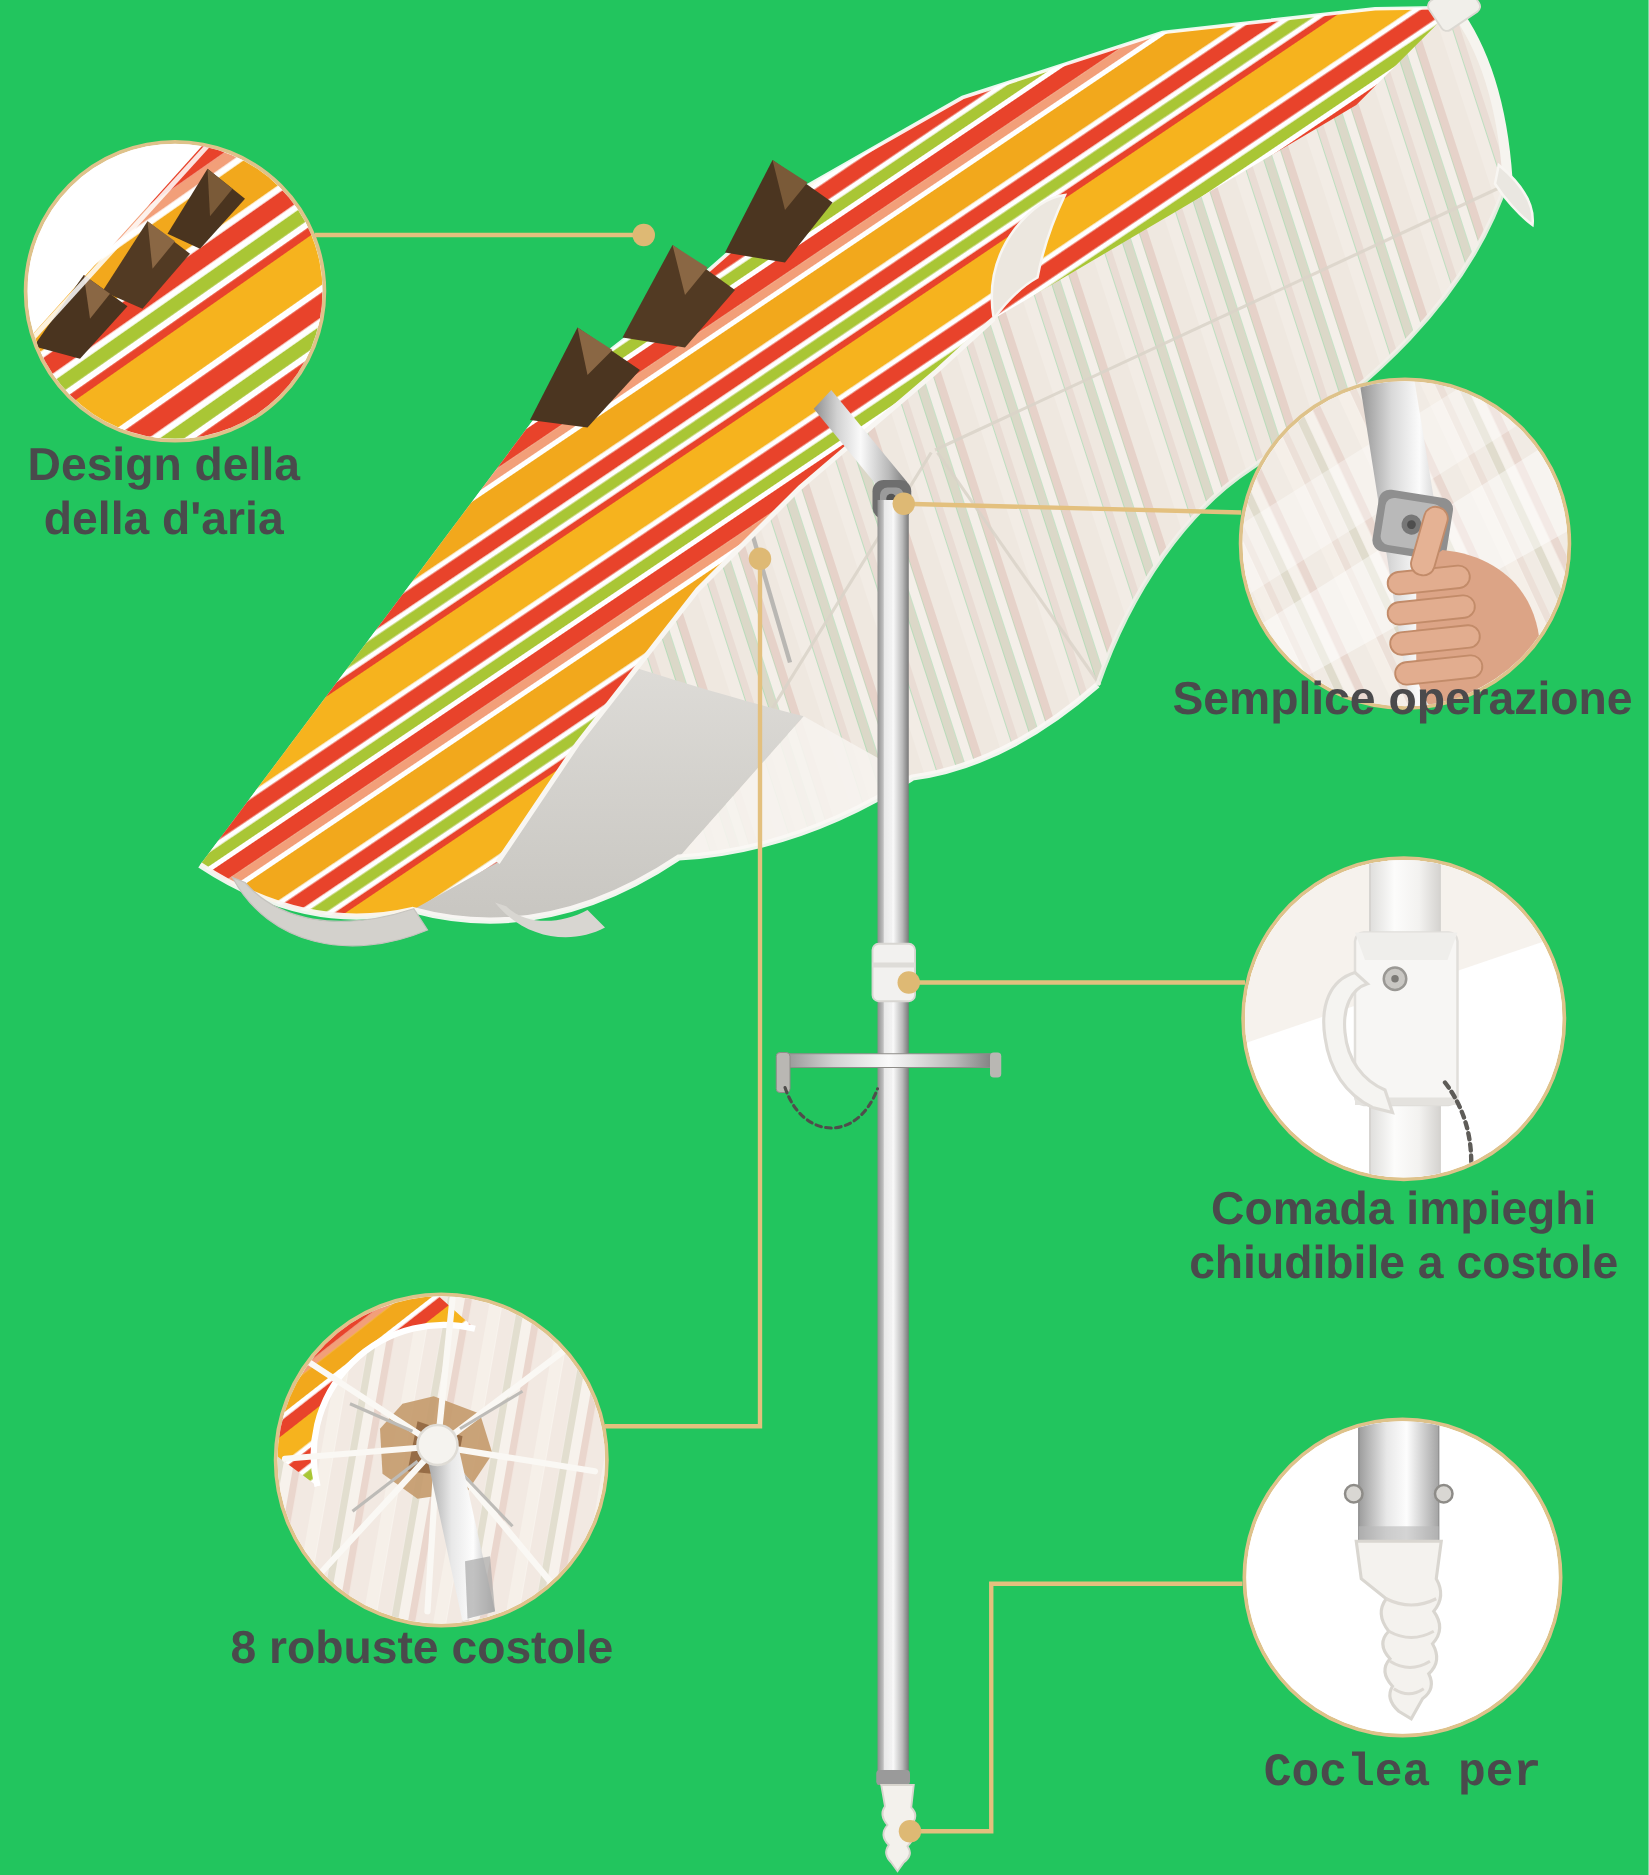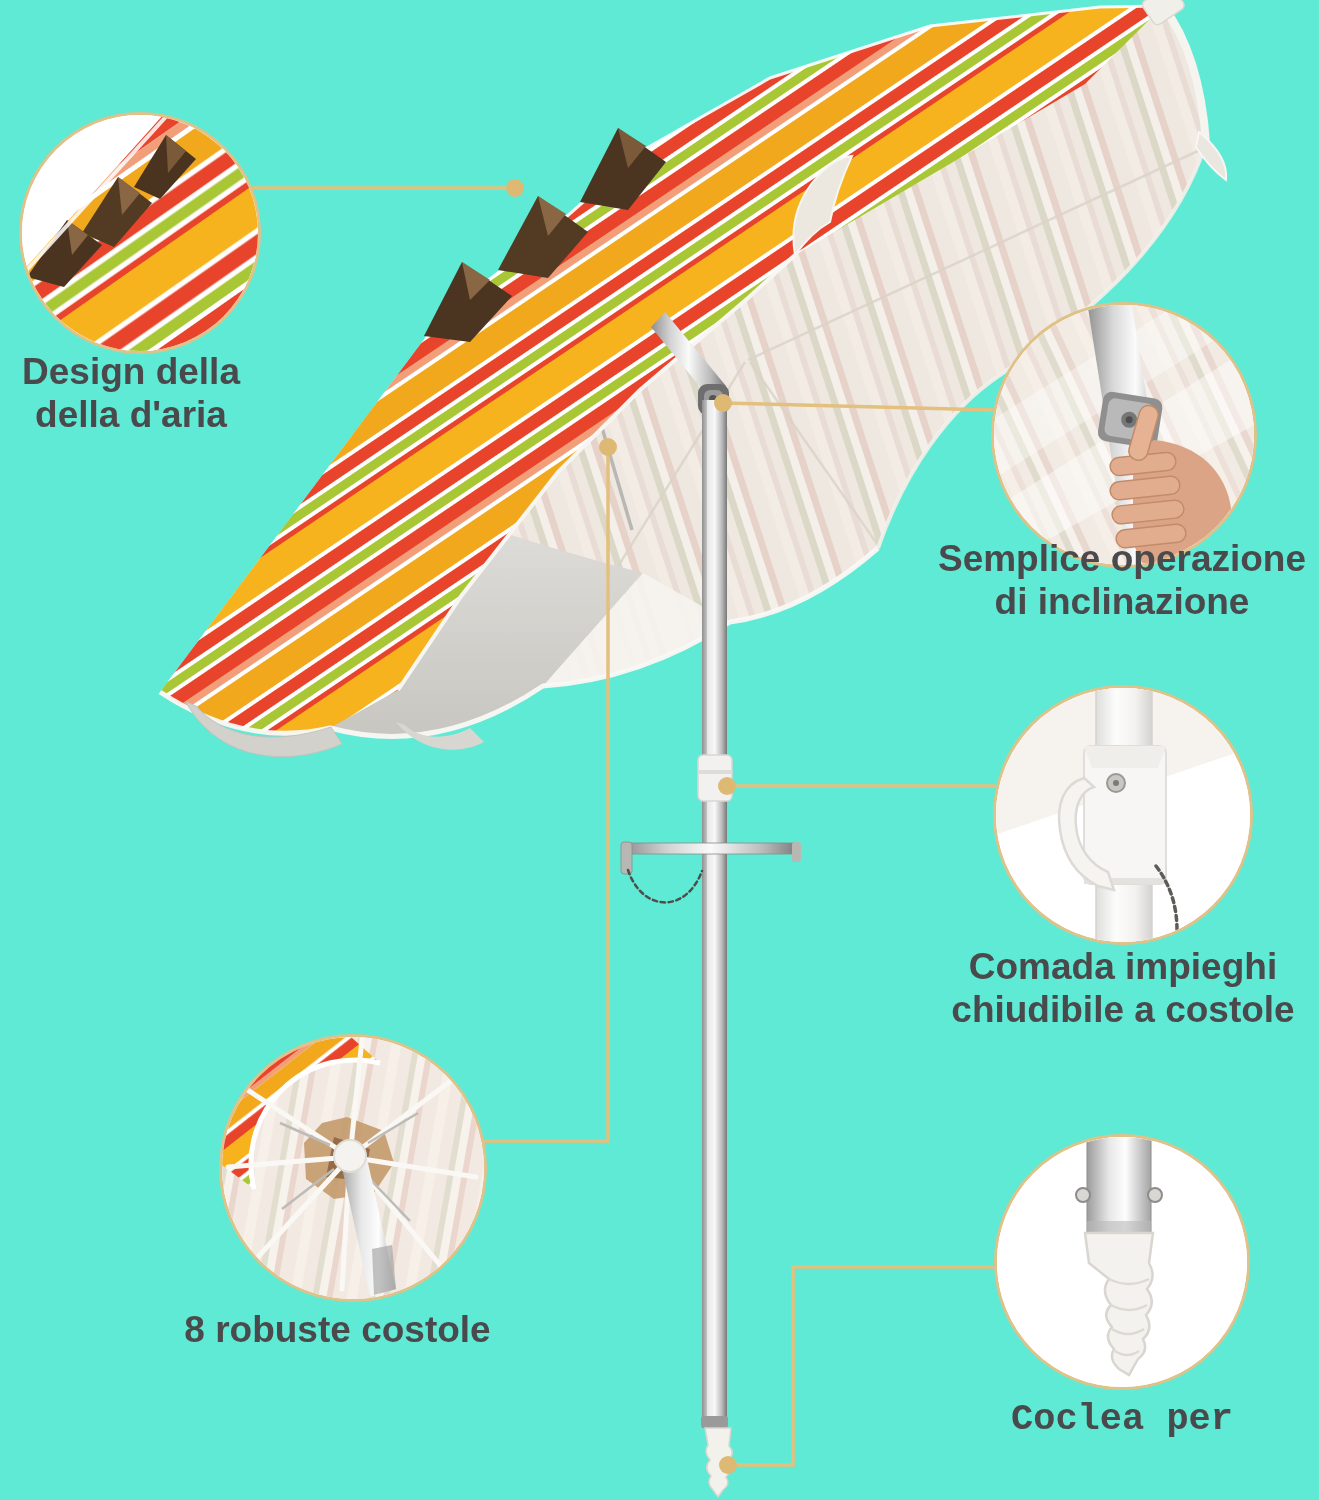--- a/index.html
+++ b/index.html
@@ -1,17 +1,17 @@
 <!DOCTYPE html>
 <html><head>
 <meta charset="utf-8">
 <style>
   html,body{margin:0;padding:0;background:#ffffff;}
   #scene{
-    position:relative;width:1319px;height:1500px;background:#5eead4;
+    position:relative;width:1319px;height:1500px;background:#22c55e;
     overflow:hidden;font-family:"Liberation Sans","DejaVu Sans",sans-serif;
   }
   .base-art{position:absolute;left:0;top:0;}
   .callout{
     position:absolute;border-radius:50%;overflow:hidden;background:#fff;
     border:3px solid #DEC28A;box-sizing:border-box;
   }
   .callout svg{display:block;width:100%;height:100%;}
   .label{
     position:absolute;text-align:center;color:#4A4A4C;
@@ -350,29 +350,28 @@
     </svg>
   </div>
 
   <div class="label" style="left:0px;top:350px;width:262px;">
     <span>Design della</span>
     <span>della d'aria</span>
   </div>
 
   <div class="label" style="left:925px;top:537px;width:394px;">
     <span>Semplice operazione</span>
-    <span>di inclinazione</span>
   </div>
 
   <div class="label" style="left:928px;top:945px;width:390px;">
     <span>Comada impieghi</span>
     <span>chiudibile a costole</span>
   </div>
 
-  <div class="label" style="left:160px;top:1296px;width:355px;margin-top:12px;">
+  <div class="label" style="left:160px;top:1296px;width:355px;">
     <span>8 robuste costole</span>
   </div>
 
   <div class="label" style="left:932px;top:1398px;width:380px;font-family:Liberation Mono, monospace;">
     <span>Coclea per</span>
   </div>
 
 </div>
 
 </body></html>

